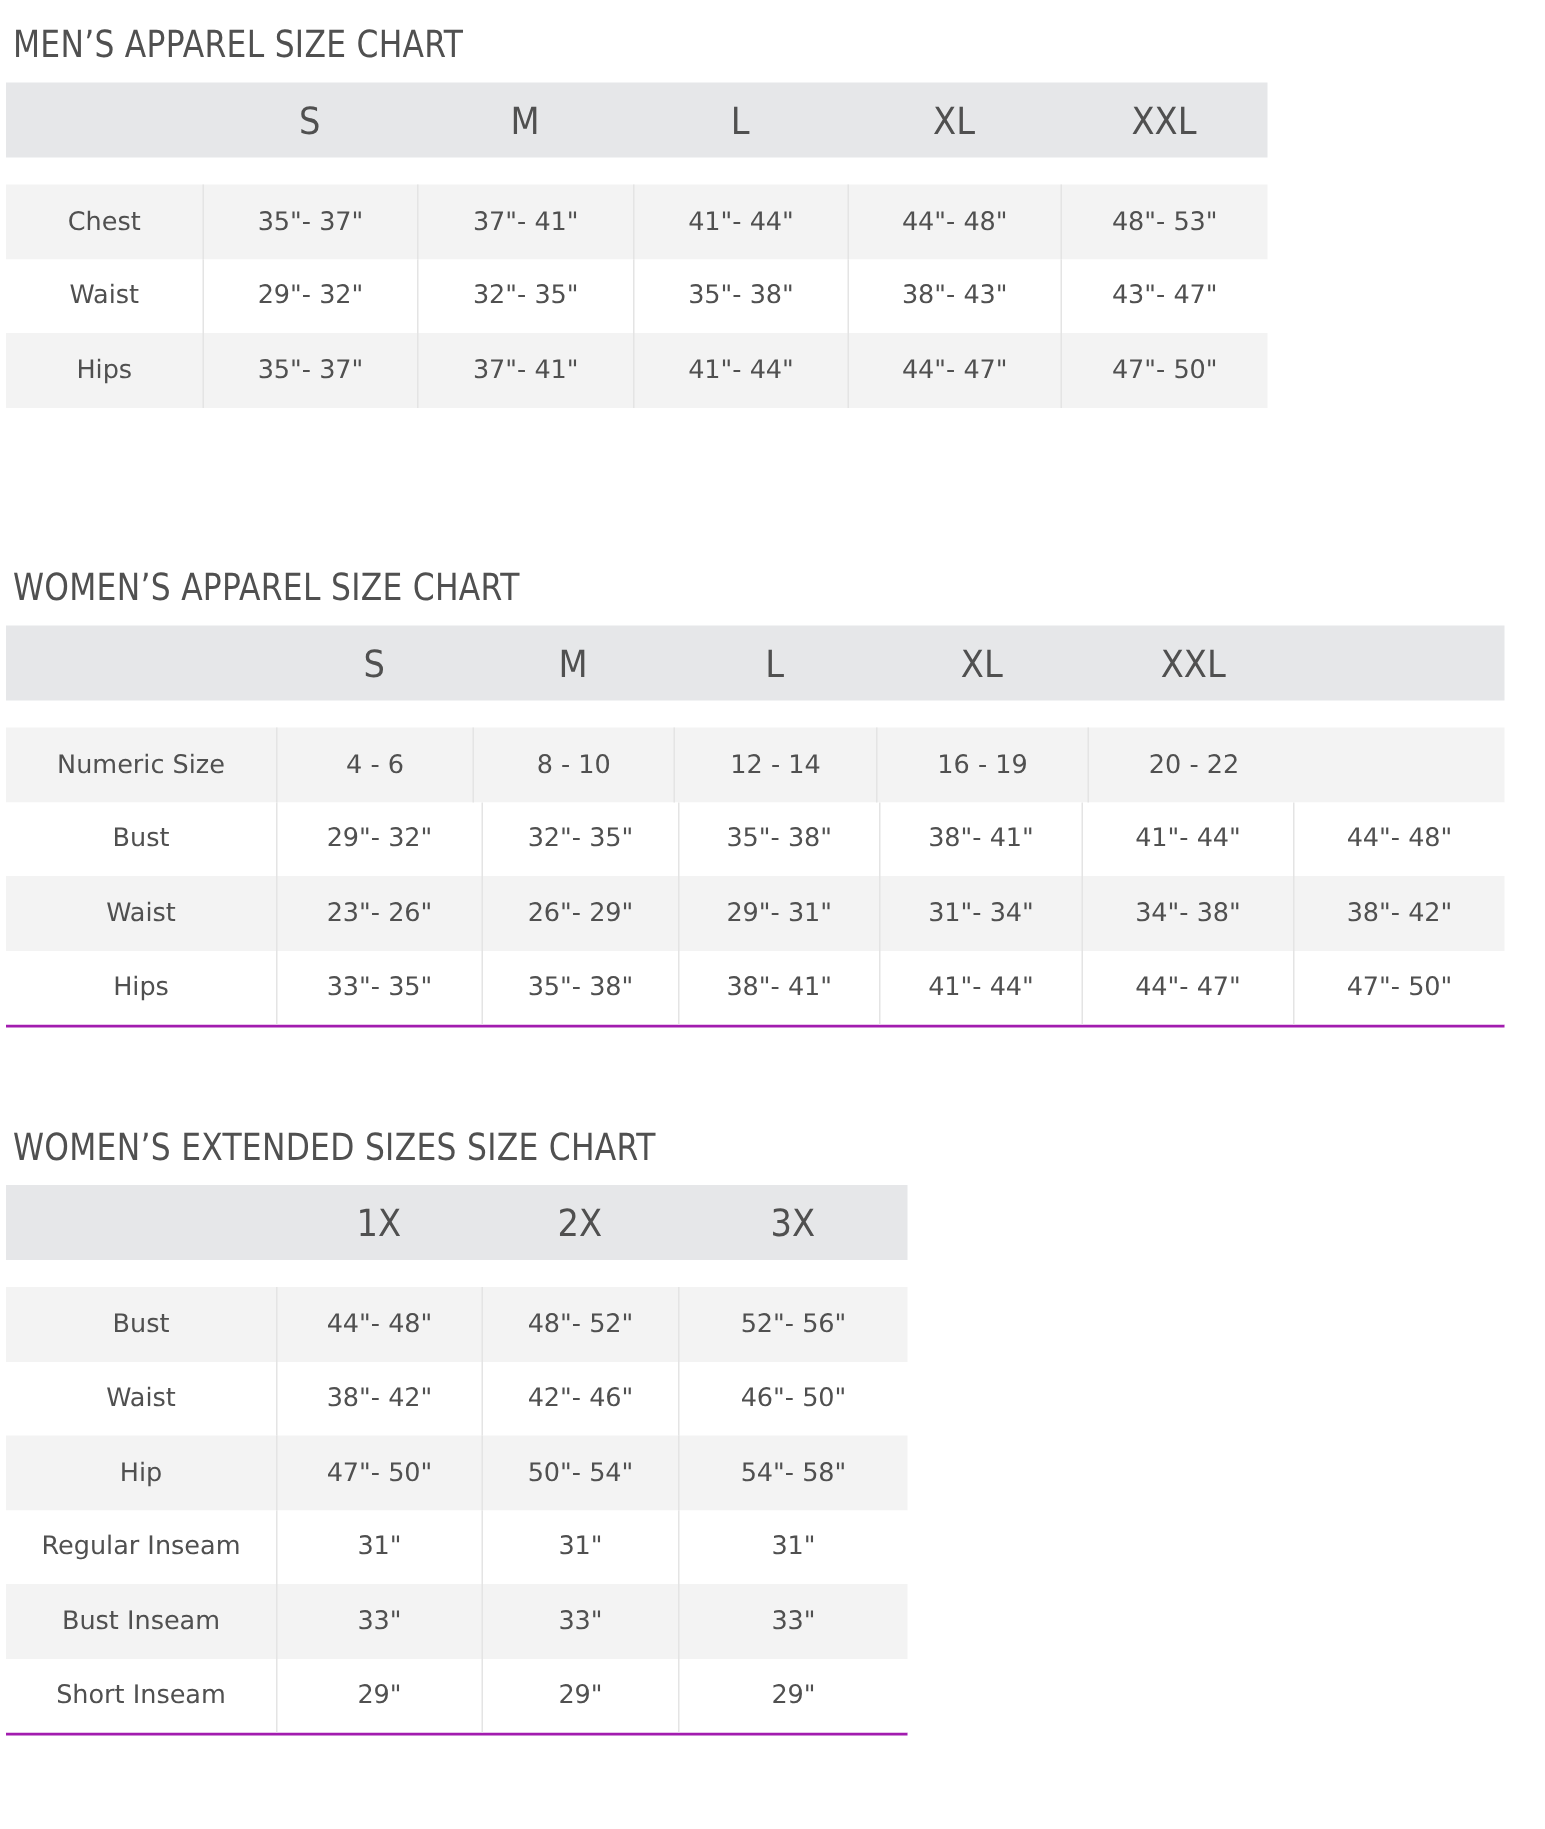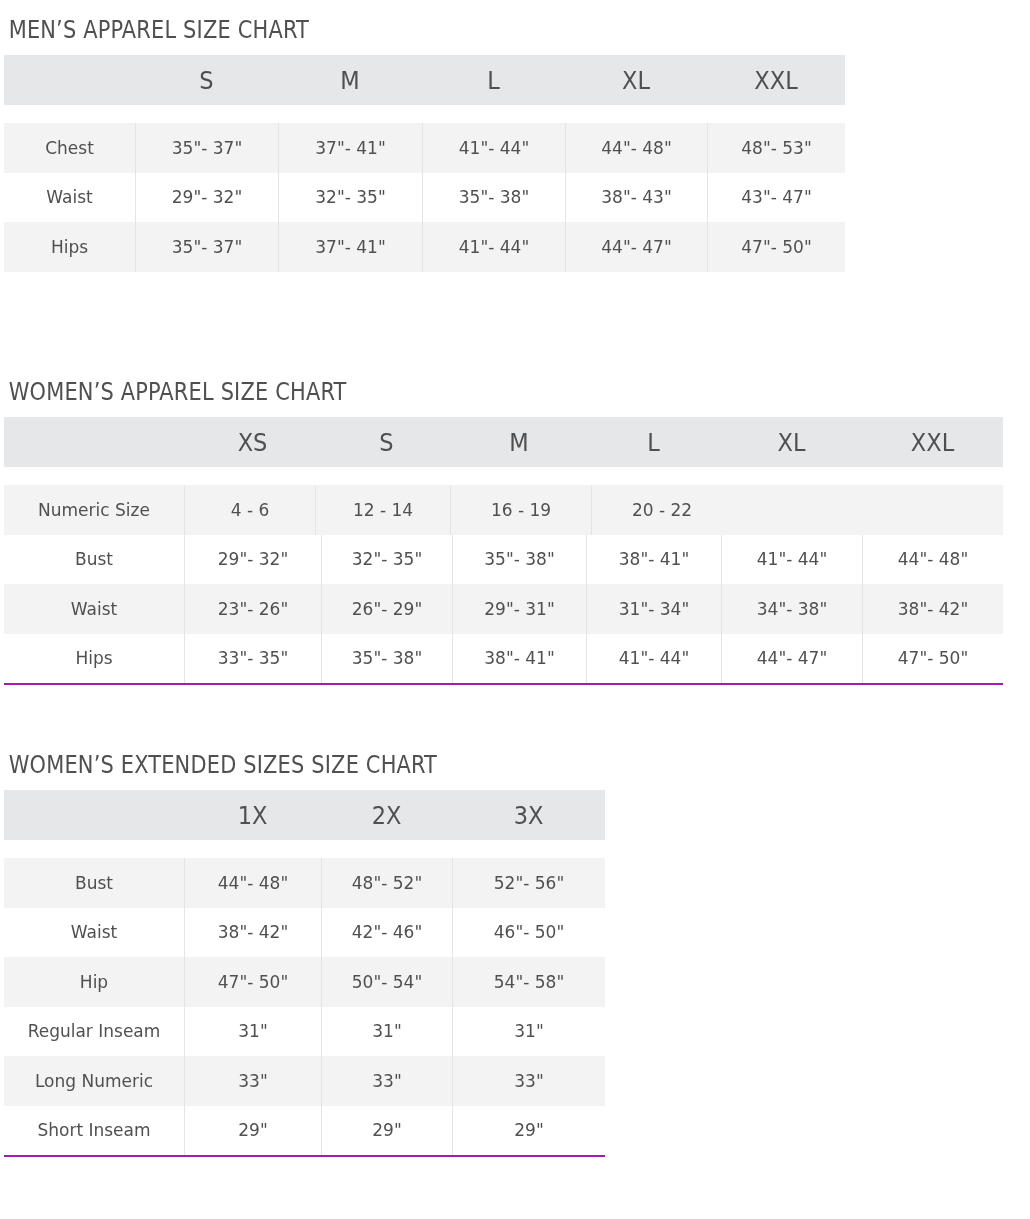--- a/index.html
+++ b/index.html
@@ -76,32 +76,32 @@
       <div class="c" style="width:138px">47"- 50"</div>
     </div>
   </div>
 </div>
 
 <div class="section" style="top:372px; width:999px;">
   <div class="title">WOMEN’S APPAREL SIZE CHART</div>
   <div style="height:5px"></div>
   <div class="head">
     <div class="hc" style="width:180px"></div>
-    <div class="hc" style="width:137px">XS</div>
     <div class="hc" style="width:131px">S</div>
     <div class="hc" style="width:134px">M</div>
     <div class="hc" style="width:135px">L</div>
     <div class="hc" style="width:141px">XL</div>
     <div class="hc" style="width:141px">XXL</div>
   </div>
   <div class="spacer"></div>
   <div class="tbl-bottom">
     <div class="row odd">
       <div class="c" style="width:180px">Numeric Size</div>
       <div class="c" style="width:131px">4 - 6</div>
+      <div class="c" style="width:134px">8 - 10</div>
       <div class="c" style="width:135px">12 - 14</div>
       <div class="c" style="width:141px">16 - 19</div>
       <div class="c" style="width:141px">20 - 22</div>
     </div>
     <div class="row even">
       <div class="c" style="width:180px">Bust</div>
       <div class="c" style="width:137px">29"- 32"</div>
       <div class="c" style="width:131px">32"- 35"</div>
       <div class="c" style="width:134px">35"- 38"</div>
       <div class="c" style="width:135px">38"- 41"</div>
@@ -158,21 +158,21 @@
       <div class="c" style="width:131px">50"- 54"</div>
       <div class="c" style="width:153px">54"- 58"</div>
     </div>
     <div class="row even">
       <div class="c" style="width:180px">Regular Inseam</div>
       <div class="c" style="width:137px">31"</div>
       <div class="c" style="width:131px">31"</div>
       <div class="c" style="width:153px">31"</div>
     </div>
     <div class="row odd">
-      <div class="c" style="width:180px">Long Numeric</div>
+      <div class="c" style="width:180px">Bust Inseam</div>
       <div class="c" style="width:137px">33"</div>
       <div class="c" style="width:131px">33"</div>
       <div class="c" style="width:153px">33"</div>
     </div>
     <div class="row even">
       <div class="c" style="width:180px">Short Inseam</div>
       <div class="c" style="width:137px">29"</div>
       <div class="c" style="width:131px">29"</div>
       <div class="c" style="width:153px">29"</div>
     </div>

